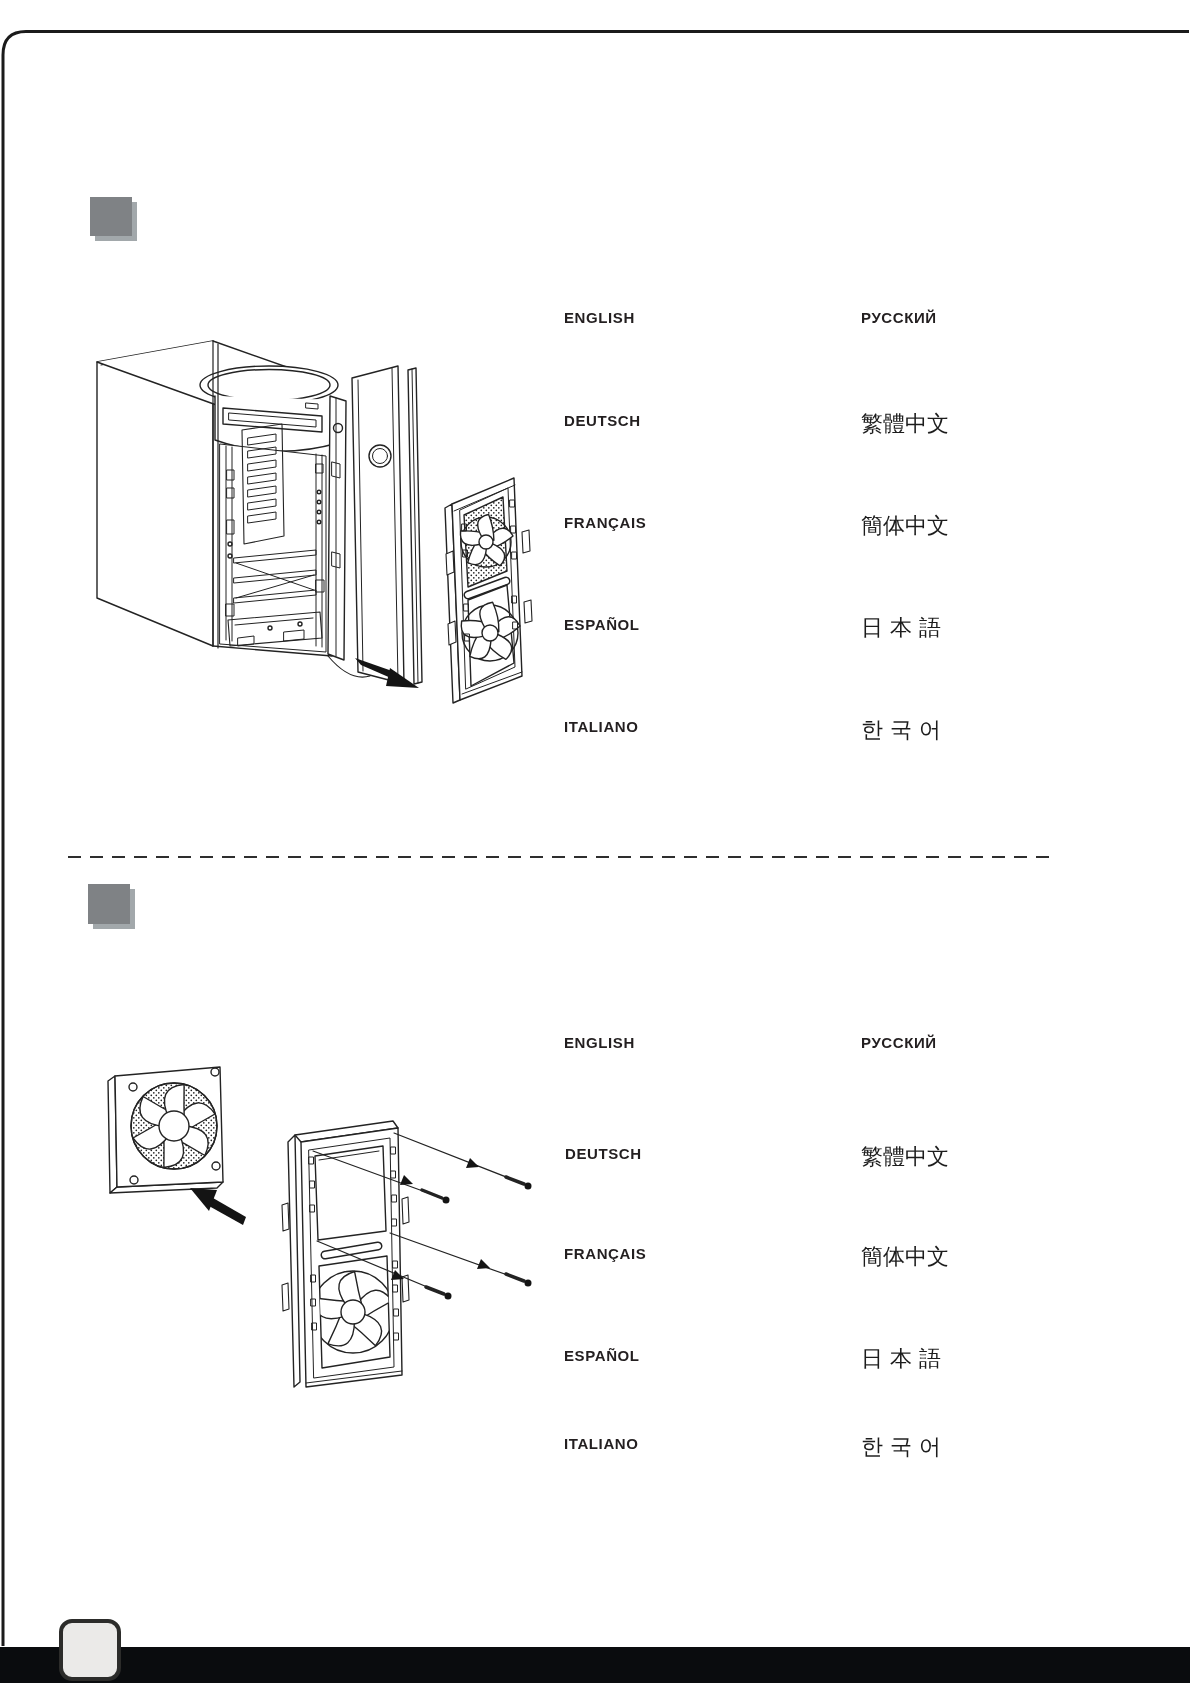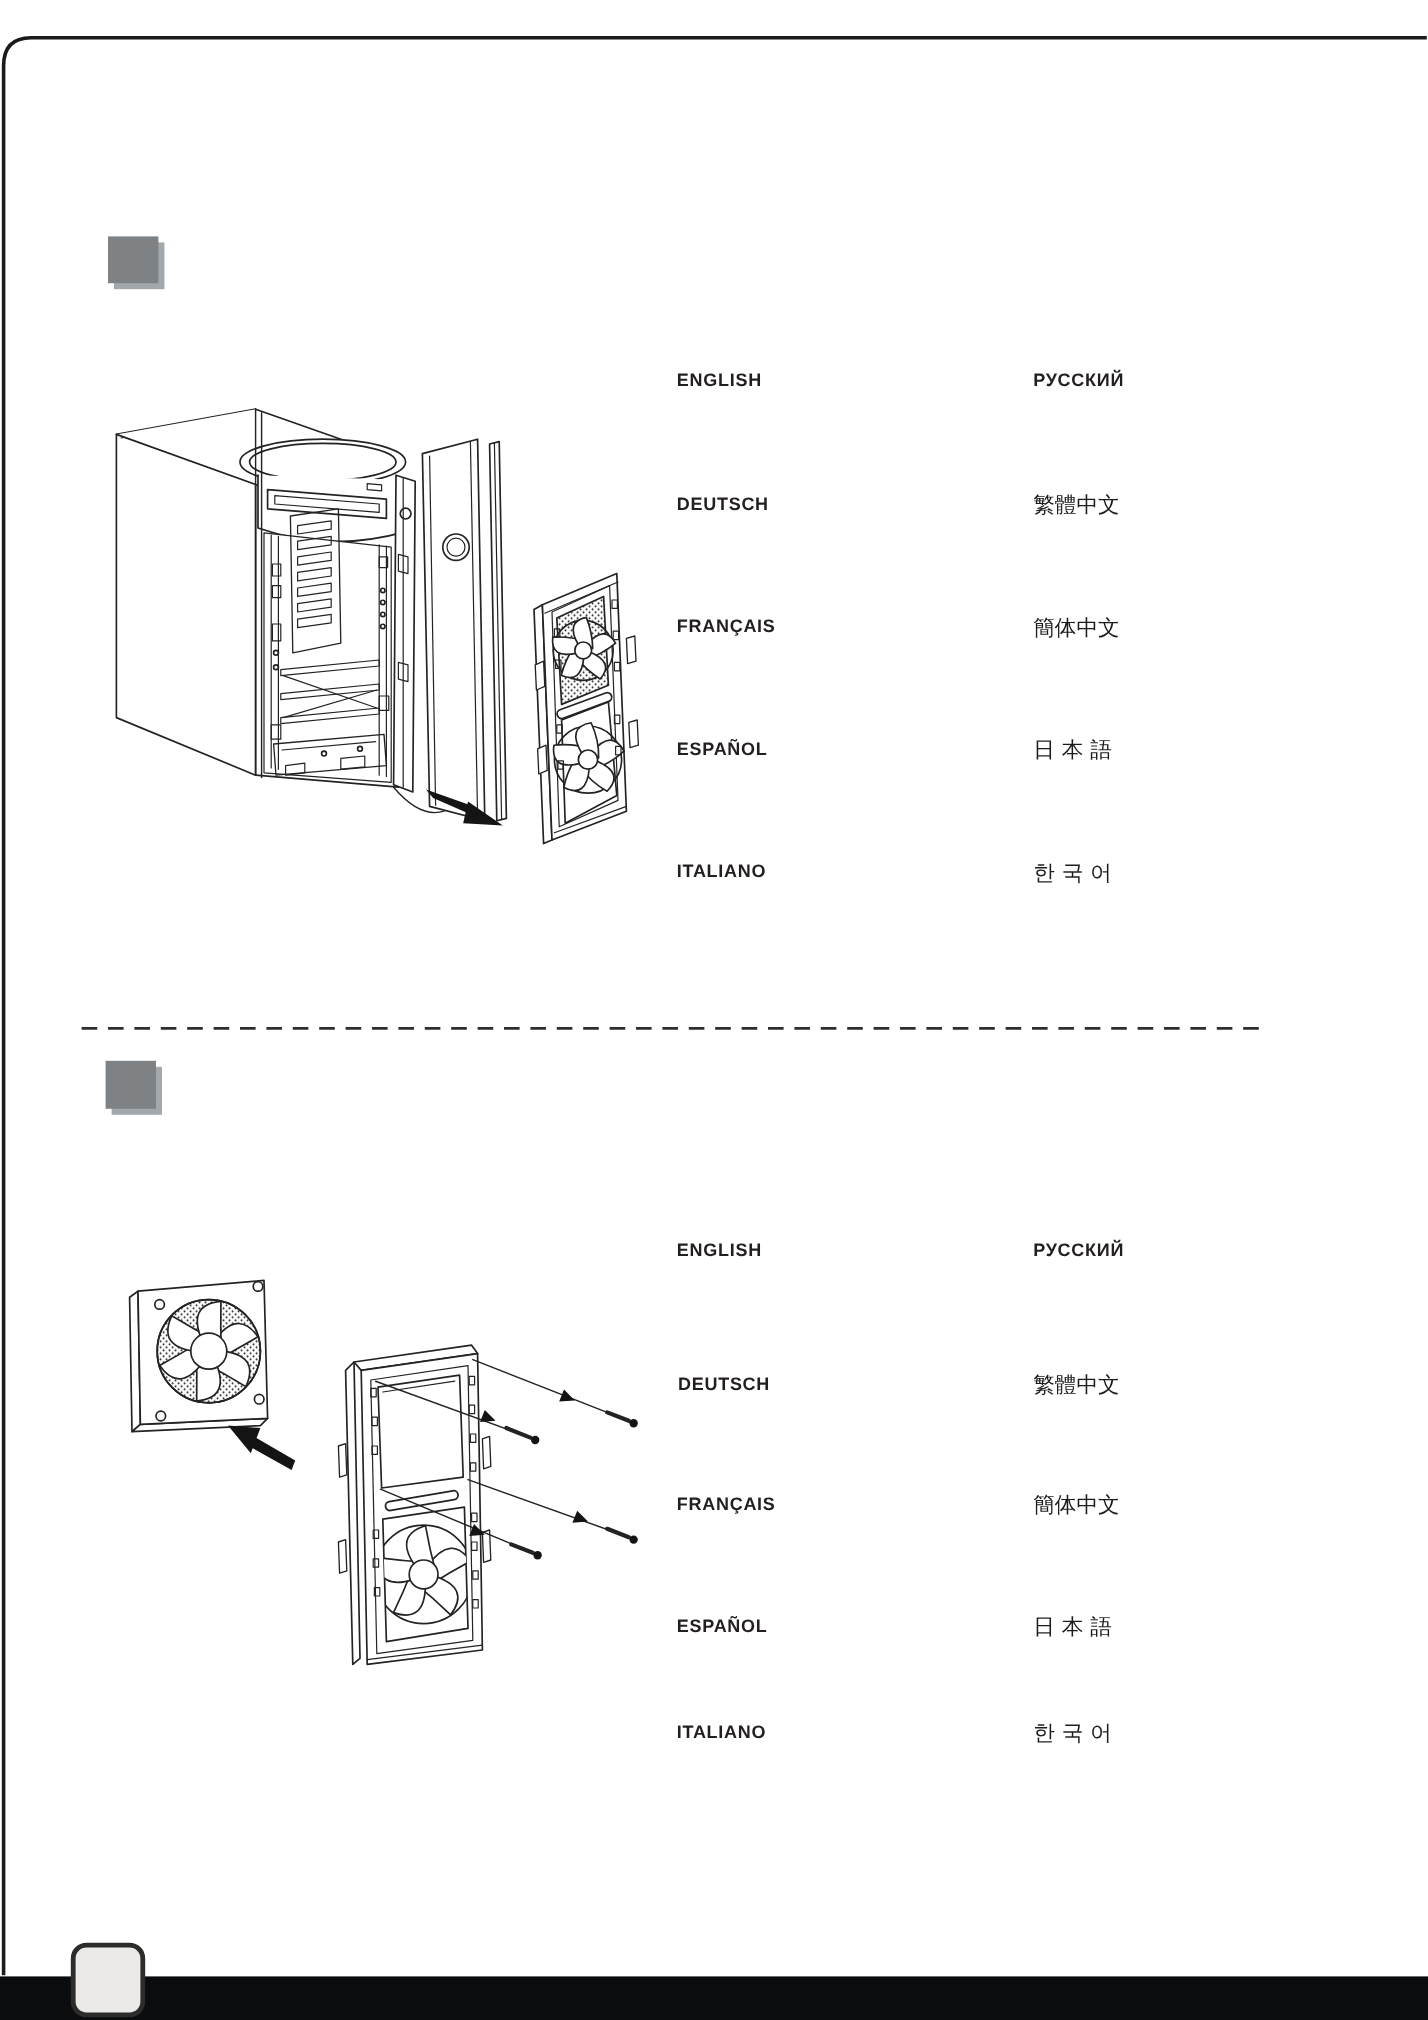--- a/index.html
+++ b/index.html
@@ -4,21 +4,21 @@
 <style>
   html,body{margin:0;padding:0;background:#ffffff;}
   #page{
     position:relative;width:1190px;height:1683px;background:#ffffff;
     overflow:hidden;font-family:"Liberation Sans","DejaVu Sans",sans-serif;margin-top:29px;
   }
   .abs{position:absolute;}
   .lang-row{position:absolute;left:0;width:1190px;height:24px;}
   .lang{position:absolute;white-space:pre;}
   .latin{font-weight:bold;font-size:15px;letter-spacing:0.6px;color:#231f20;}
-  .cjk{font-size:18px;font-weight:500;color:#1c1c1c;font-family:"DejaVu Sans","Liberation Sans",sans-serif;}
+  .cjk{font-size:22px;font-weight:500;color:#1c1c1c;font-family:"DejaVu Sans","Liberation Sans",sans-serif;}
   .marker{position:absolute;}
   .marker .shadow{position:absolute;left:5px;top:5px;}
   .marker .face{position:absolute;left:0;top:0;}
   #footer-band{position:absolute;left:0;top:1618px;width:1190px;height:61px;}
   #page-badge{position:absolute;left:59px;top:1590px;width:54px;height:54px;
     border:4px solid #2c2c2a;border-radius:13px;background:#ebeae8;z-index:5;}
   svg{display:block;}
 </style>
 </head>
 <body>

